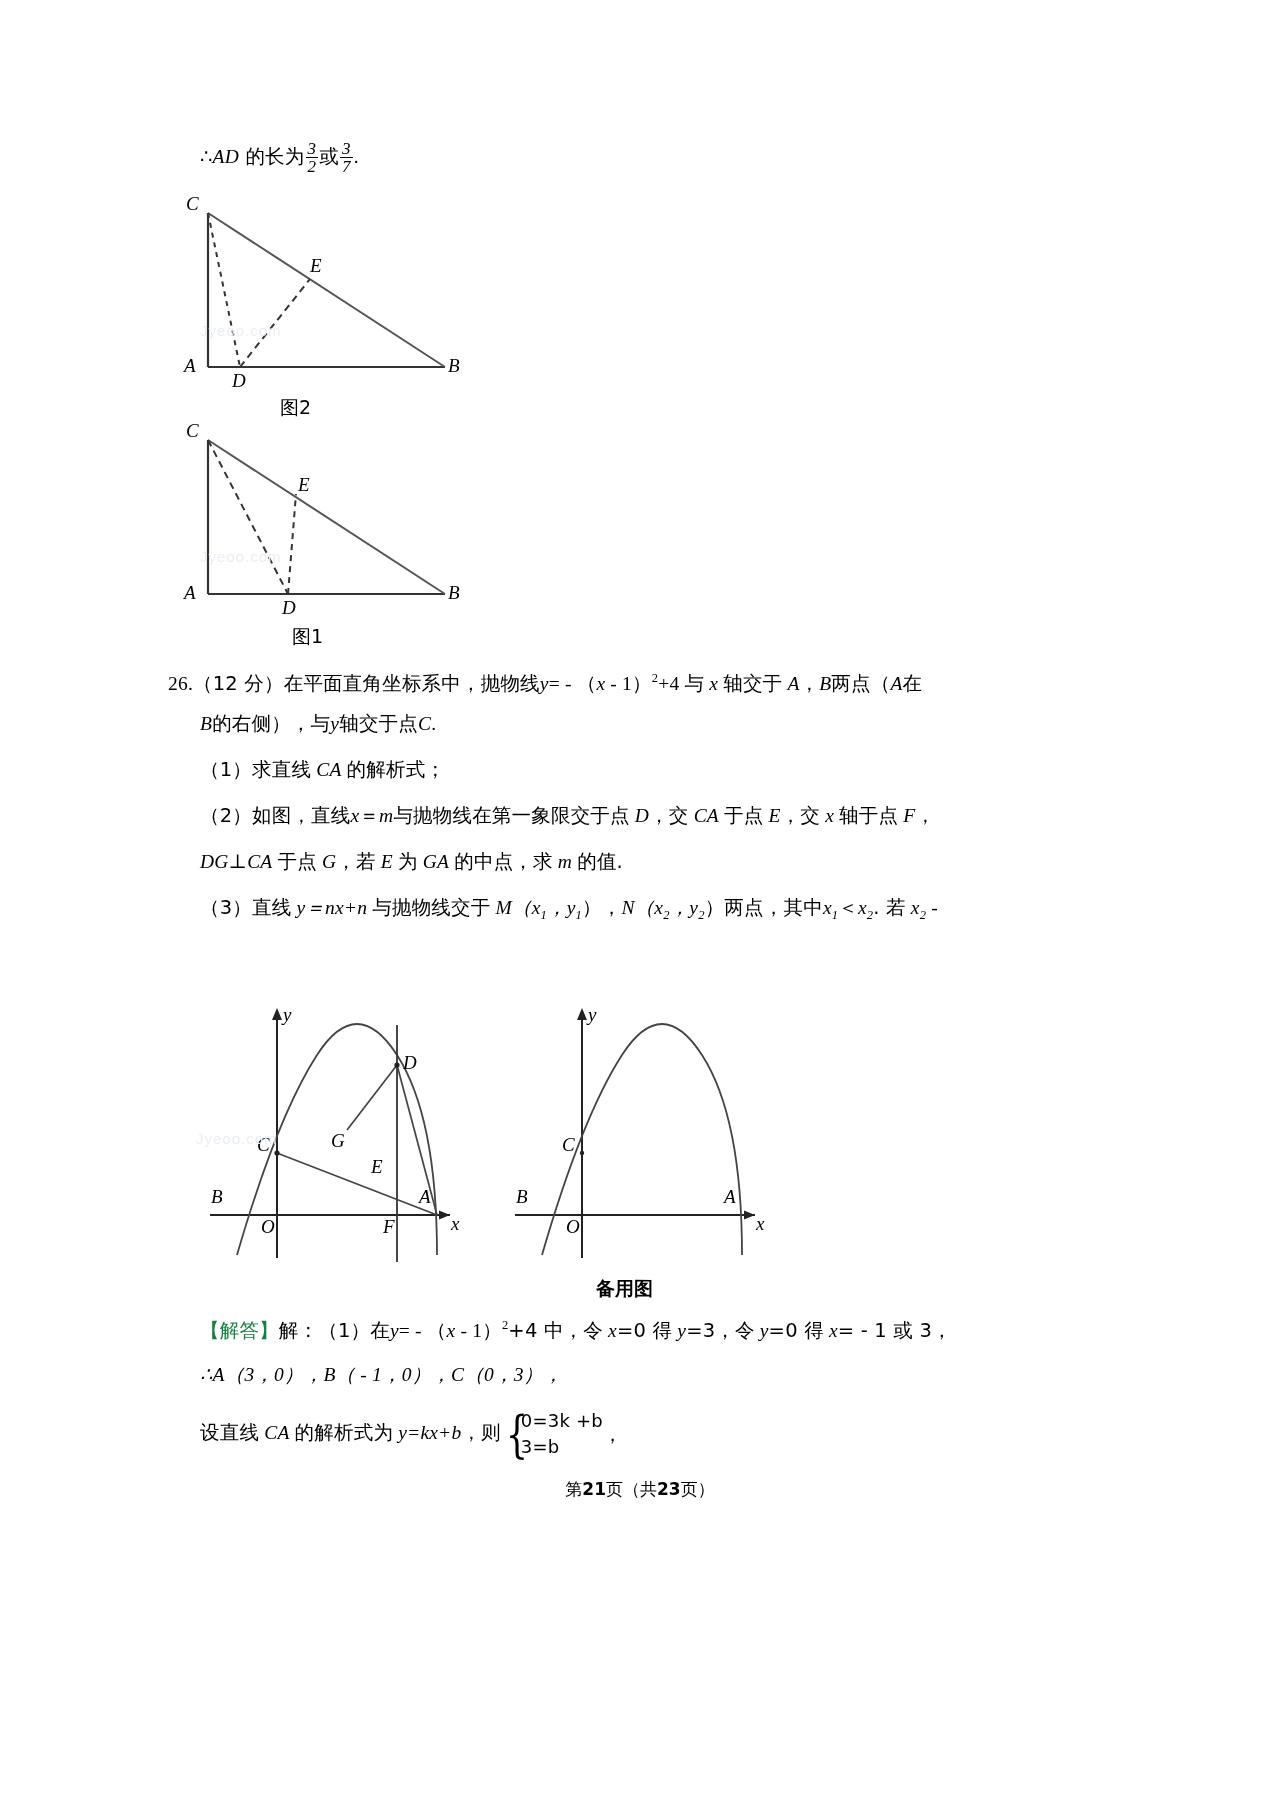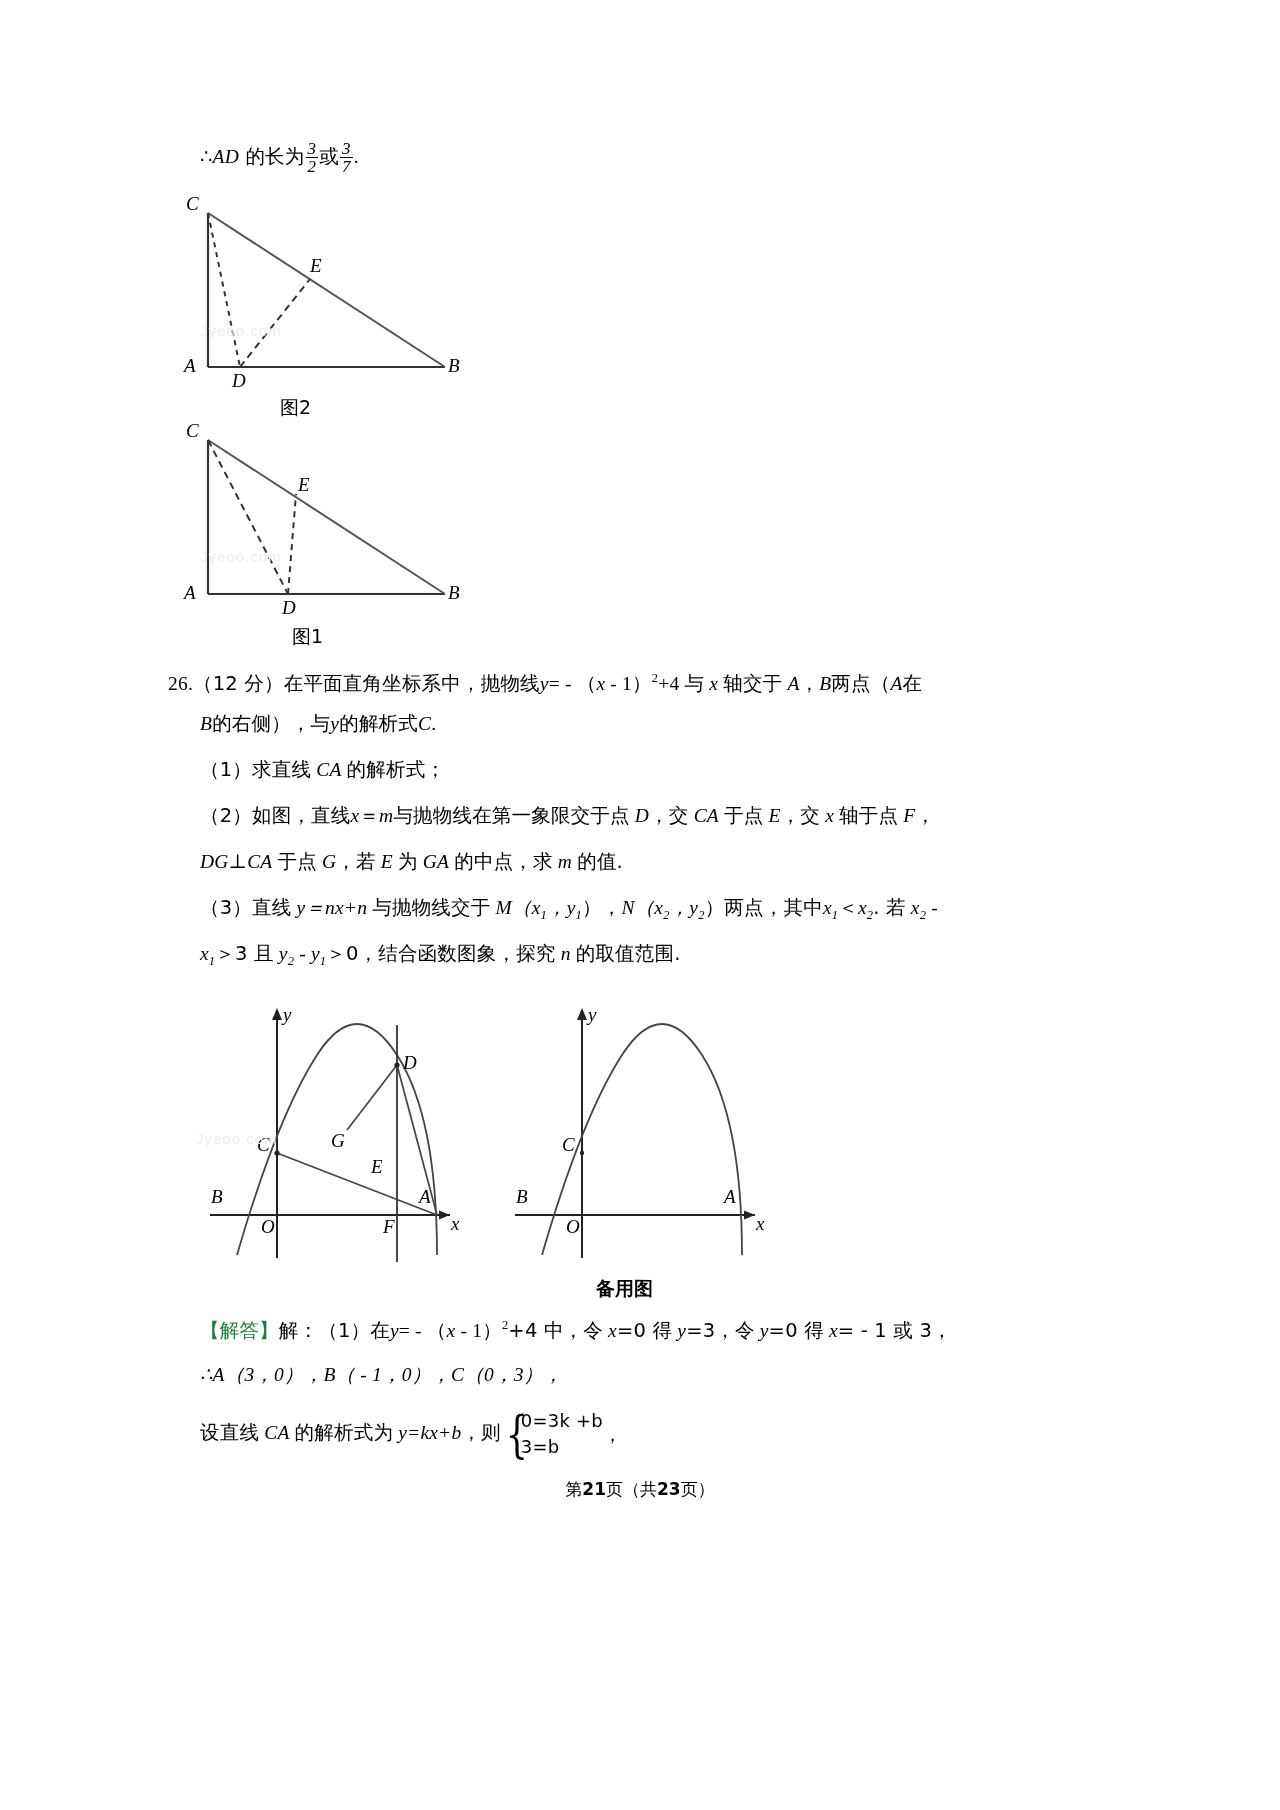--- a/index.html
+++ b/index.html
@@ -169,42 +169,39 @@
     <span class="figcap" style="left:92px; top:192px;">图1</span>
   </div>
 
   <div class="wm" style="left:200px; top:548px;">Jyeoo.com</div>
 
   <div class="txt" style="left:168px; top:672px;">
     <span>26</span><span>.</span><span class="cn">（12 分）</span><span class="cn">在平面直角坐标系中，抛物线</span><span class="ital">y</span><span>= - （</span><span class="ital">x</span><span> - 1）</span><span class="sup">2</span><span>+4 与</span> <span class="ital">x</span> <span class="cn">轴交于</span> <span class="ital">A</span><span class="cn">，</span><span class="ital">B</span><span class="cn">两点（</span><span class="ital">A</span><span class="cn">在</span>
   </div>
 
   <div class="txt" style="left:200px; top:714px;">
-    <span class="ital">B</span><span class="cn">的右侧），与</span><span class="ital">y</span><span class="cn">的解析式</span><span class="ital">C</span><span>.</span>
+    <span class="ital">B</span><span class="cn">的右侧），与</span><span class="ital">y</span><span class="cn">轴交于点</span><span class="ital">C</span><span>.</span>
   </div>
 
   <div class="txt" style="left:200px; top:760px;">
     <span class="cn">（1）</span><span class="cn">求直线</span> <span class="ital">CA</span> <span class="cn">的解析式；</span>
   </div>
 
   <div class="txt" style="left:200px; top:806px;">
     <span class="cn">（2）</span><span class="cn">如图，直线</span><span class="ital">x</span><span>＝</span><span class="ital">m</span><span class="cn">与抛物线在第一象限交于点</span> <span class="ital">D</span><span class="cn">，交</span> <span class="ital">CA</span> <span class="cn">于点</span> <span class="ital">E</span><span class="cn">，交</span> <span class="ital">x</span> <span class="cn">轴于点</span> <span class="ital">F</span><span class="cn">，</span>
   </div>
 
   <div class="txt" style="left:200px; top:852px;">
     <span class="ital">DG</span><span>⊥</span><span class="ital">CA</span> <span class="cn">于点</span> <span class="ital">G</span><span class="cn">，若</span> <span class="ital">E</span> <span class="cn">为</span> <span class="ital">GA</span> <span class="cn">的中点，求</span> <span class="ital">m</span> <span class="cn">的值.</span>
   </div>
 
   <div class="txt" style="left:200px; top:898px;">
     <span class="cn">（3）</span><span class="cn">直线</span> <span class="ital">y＝nx+n</span> <span class="cn">与抛物线交于</span> <span class="ital">M</span><span class="ital">（x</span><span class="sub ital">1</span><span class="ital">，y</span><span class="sub ital">1</span><span class="cn">），</span><span class="ital">N</span><span class="ital">（x</span><span class="sub ital">2</span><span class="ital">，y</span><span class="sub ital">2</span><span class="cn">）两点，其中</span><span class="ital">x</span><span class="sub ital">1</span><span>＜</span><span class="ital">x</span><span class="sub ital">2</span><span class="cn">. 若</span> <span class="ital">x</span><span class="sub ital">2</span><span> - </span>
   </div>
 
-  <div class="txt" style="left:200px; top:944px;">
-    <span class="ital">x</span><span class="sub ital">1</span><span class="cn">＞3 且</span> <span class="ital">y</span><span class="sub ital">2</span><span> - </span><span class="ital">y</span><span class="sub ital">1</span><span class="cn">＞0，结合函数图象，探究</span> <span class="ital">n</span> <span class="cn">的取值范围.</span>
-  </div>
 
   <div class="fig" style="left:205px; top:1000px;">
     <svg width="265" height="270" viewBox="0 0 265 270">
 
       <line x1="5" y1="215" x2="245" y2="215" stroke="#222" stroke-width="2"></line>
       <polygon points="245,215 234,210.5 234,219.5" fill="#222"></polygon>
 
       <line x1="72" y1="258" x2="72" y2="12" stroke="#222" stroke-width="2"></line>
       <polygon points="72,8 67,20 77,20" fill="#222"></polygon>
 

